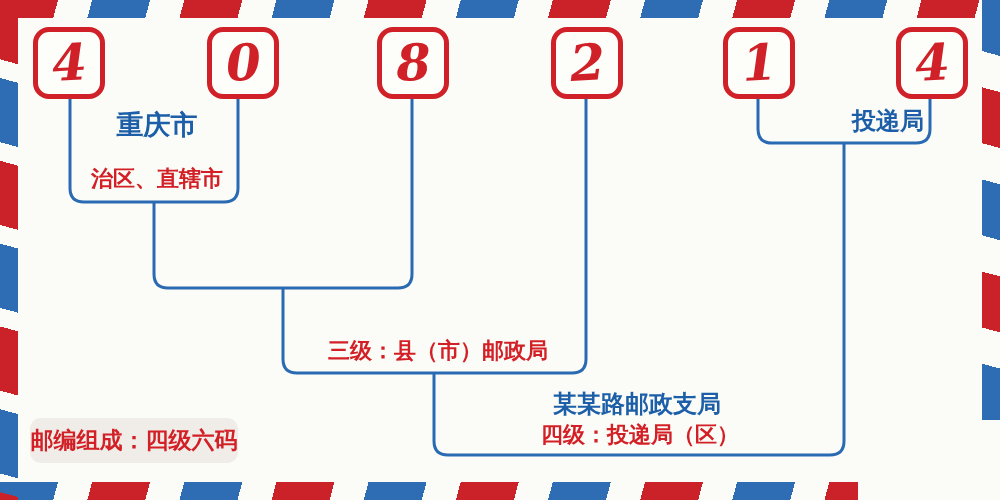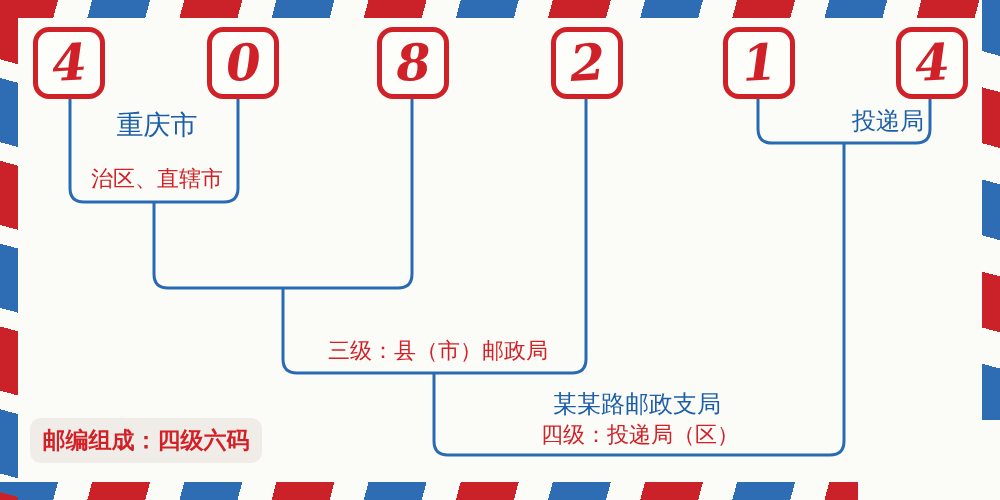--- a/index.html
+++ b/index.html
@@ -81,21 +81,21 @@
     fill: none;
     stroke: #2a6ab3;
     stroke-width: 3;
   }
 
   
   .lbl {
     position: absolute;
     transform: translateX(-50%);
     white-space: nowrap;
-    font-weight: normal;
+    font-weight: bold;
     text-align: right;
     line-height: 1;
   }
   .lbl-blue { color: #1c5fa8; }
   .lbl-red  { color: #d31f26; }
   .fs-big   { font-size: 27px; }
   .fs-mid   { font-size: 24px; }
   .fs-small { font-size: 22px; }
 
   .lbl-city    { left: 157px; top: 112px; }
@@ -105,21 +105,21 @@
   .lbl-county  { left: 436px; top: 308px; }
   .lbl-l3      { left: 438px; top: 340px; }
   .lbl-deliv   { left: 843px; top: 109px; margin-left: 45px; }
   .lbl-branch  { left: 637px; top: 392px; }
   .lbl-l4      { left: 640px; top: 424px; }
 
   
   .badge {
     position: absolute;
     left: 30px; top: 418px;
-    width: 232px; height: 45px;
+    width: 208px; height: 45px;
     background: #f0ede8;
     border-radius: 11px;
     display: flex;
     align-items: center;
     justify-content: center;
   }
   .badge span {
     font-weight: bold;
     font-size: 23px;
     color: #d31f26;

